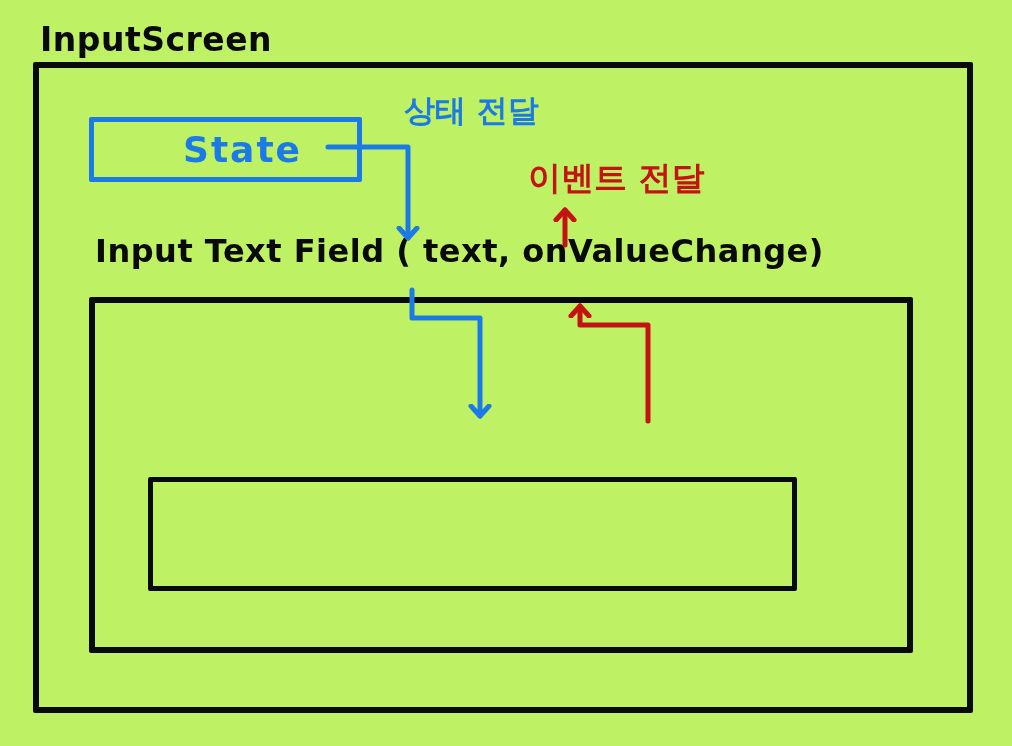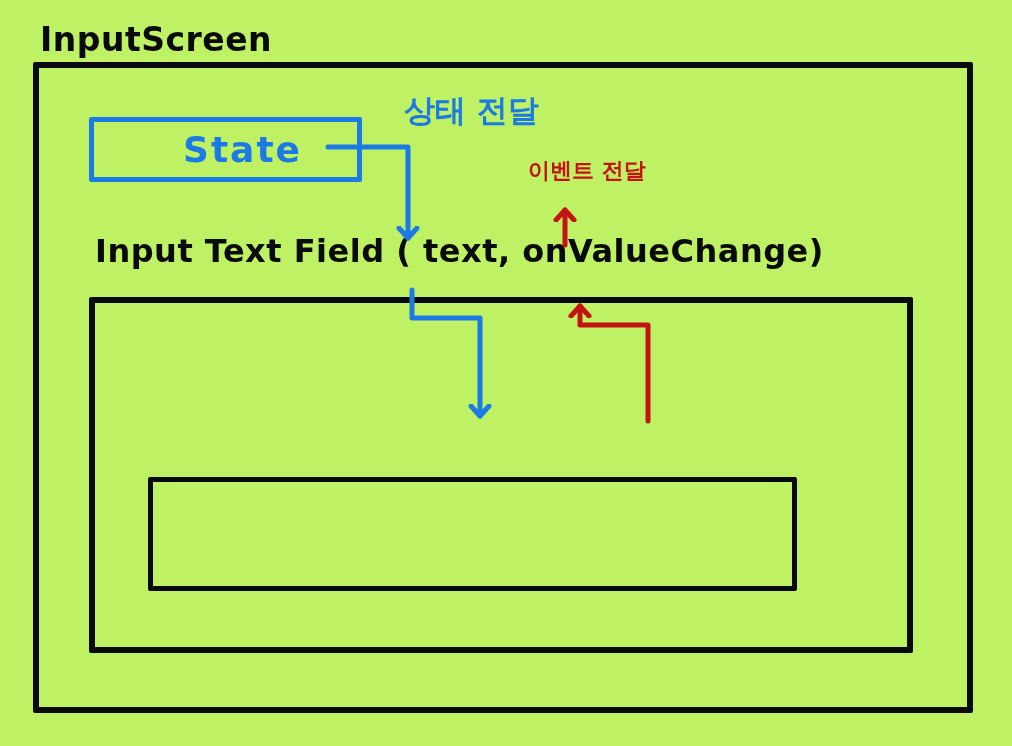--- a/index.html
+++ b/index.html
@@ -57,21 +57,21 @@
   #state-flow-label {
     left: 404px; top: 90px;
     font-size: 31px;
     font-weight: bold;
     color: var(--state_flow, #1b7ae6);
     white-space: nowrap;
   }
 
   #event-flow-label {
     left: 528px; top: 156px;
-    font-size: 22px;
+    font-size: 33px;
     font-weight: bold;
     color: var(--event_flow, #c41313);
     white-space: nowrap;
   }
 
   #input-text-field-label {
     left: 95px; top: 232px;
     font-size: 32px;
   }
 

